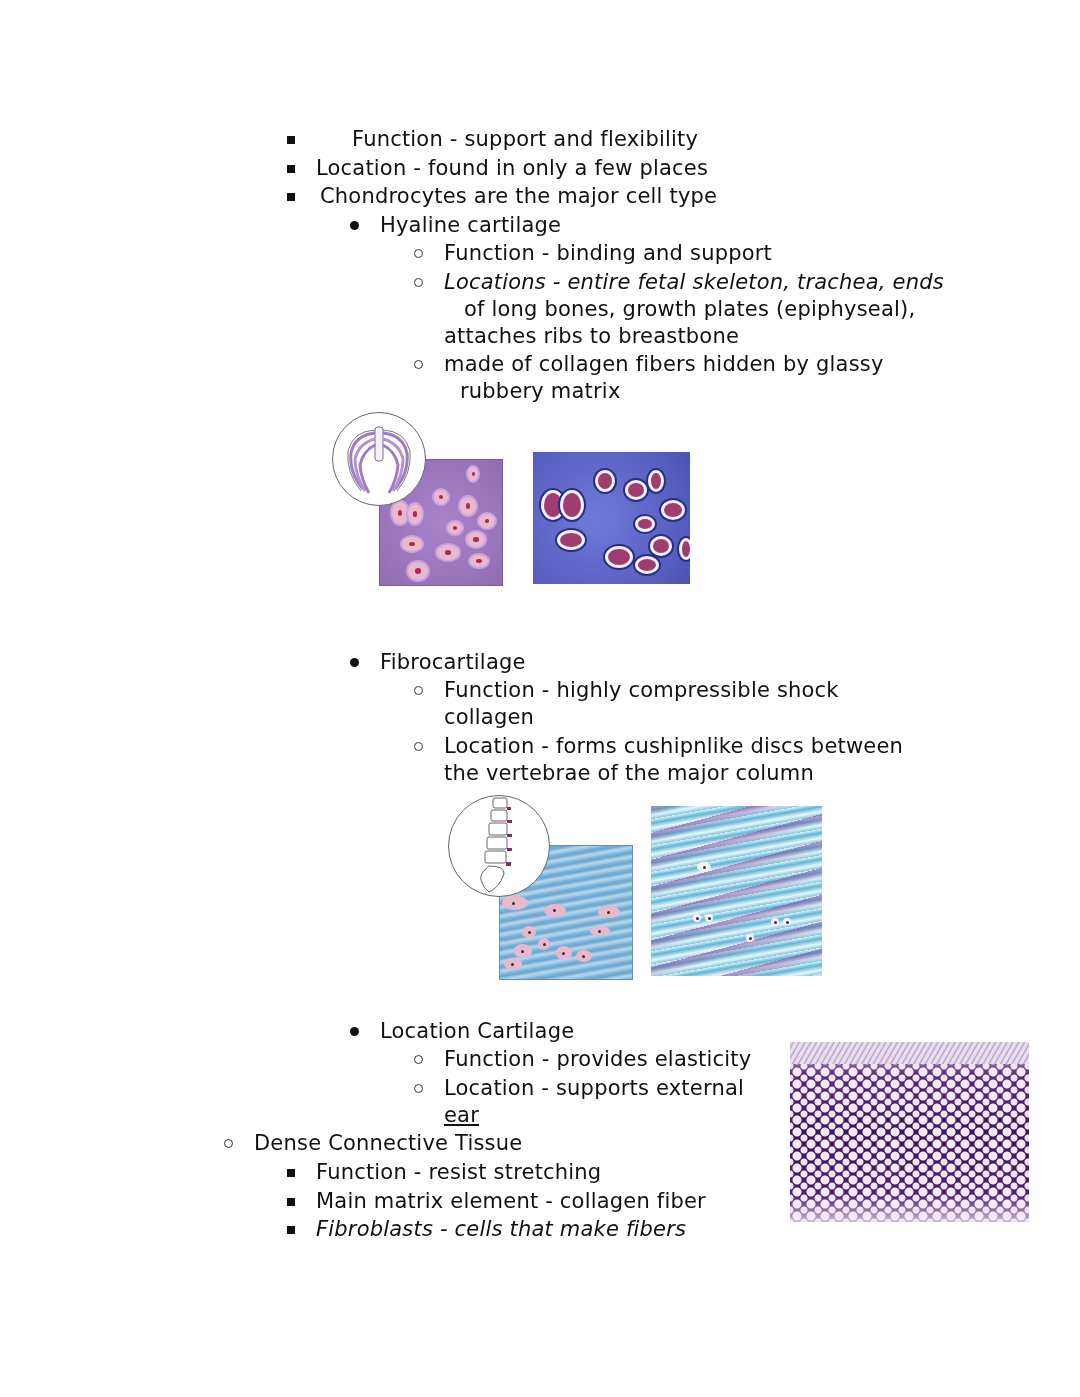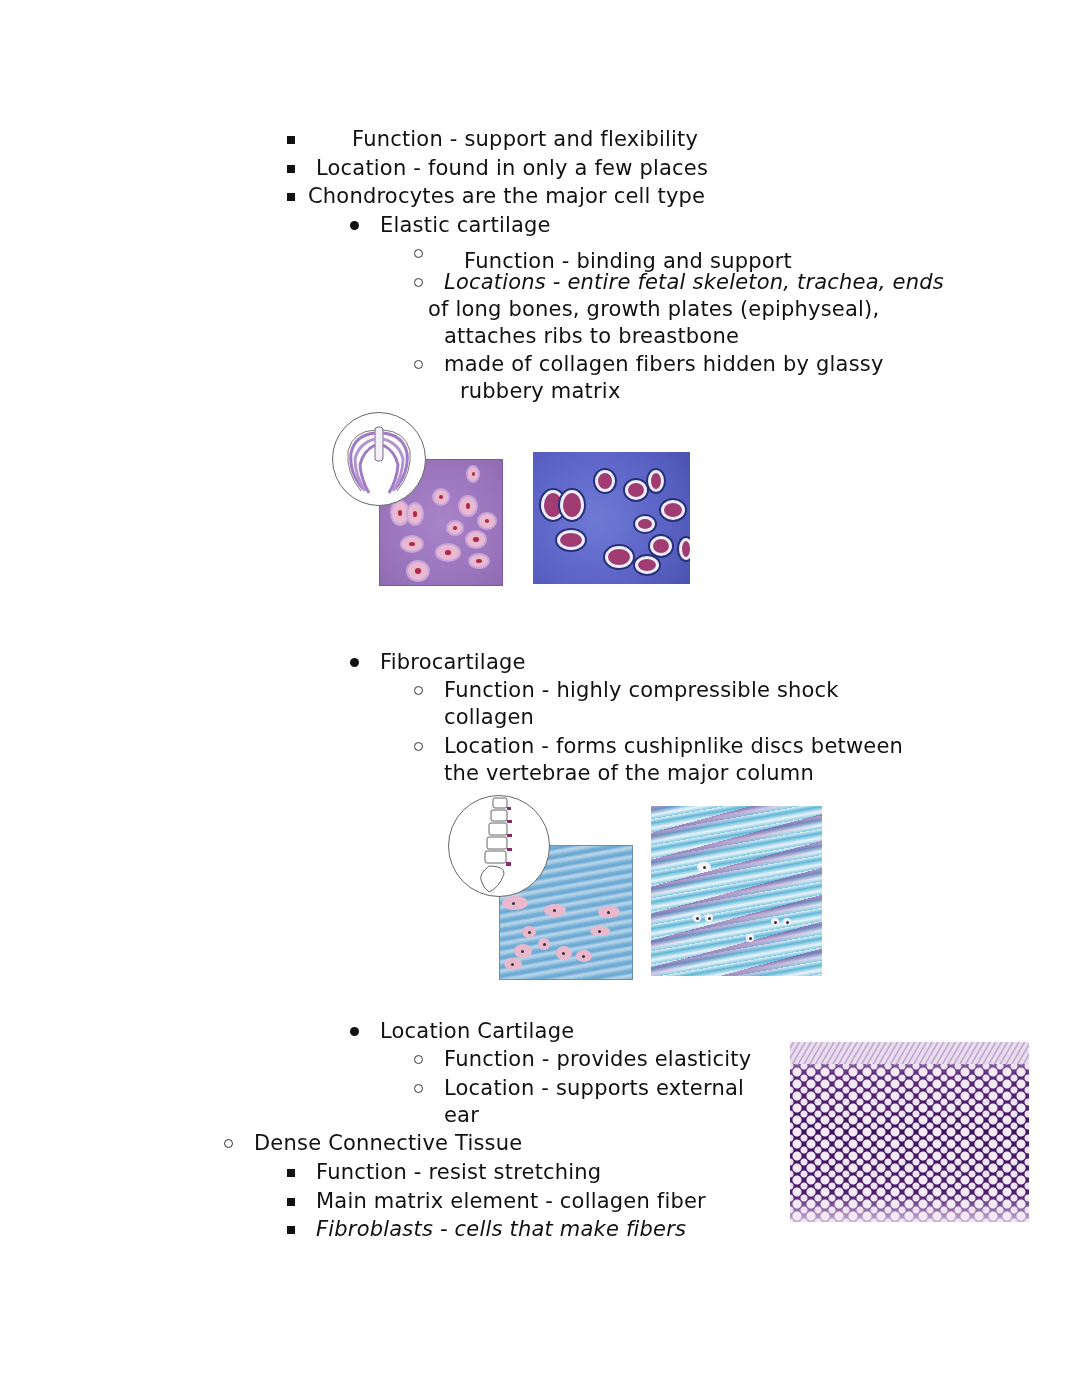--- a/index.html
+++ b/index.html
@@ -49,29 +49,29 @@
     background: repeating-linear-gradient(120deg, #e9dcef 0 2px, #b89bc8 3px, #f3ecf6 5px); }
 </style>
 </head>
 <body>
 
 <span class="bullet sq" style="left:287px;top:126px;"></span>
 <div class="line" style="left:316px;top:126px;margin-left:36px;">Function - support and flexibility</div>
 <span class="bullet sq" style="left:287px;top:155px;"></span>
 <div class="line" style="left:316px;top:155px;">Location - found in only a few places</div>
 <span class="bullet sq" style="left:287px;top:183px;"></span>
-<div class="line" style="left:308px;top:183px;">Chondrocytes are the major cell type</div>
+<div class="line" style="left:320px;top:183px;">Chondrocytes are the major cell type</div>
 
 <span class="bullet dot" style="left:350px;top:212px;"></span>
-<div class="line" style="left:380px;top:212px;">Elastic cartilage</div>
+<div class="line" style="left:380px;top:212px;">Hyaline cartilage</div>
 <span class="bullet circ" style="left:414px;top:240px;"></span>
-<div class="line" style="left:464px;top:240px;margin-top:8px;">Function - binding and support</div>
+<div class="line" style="left:444px;top:240px;">Function - binding and support</div>
 <span class="bullet circ" style="left:414px;top:269px;"></span>
 <div class="line" style="left:444px;top:269px;font-style:italic;">Locations - entire fetal skeleton, trachea, ends</div>
-<div class="line" style="left:428px;top:296px;">of long bones, growth plates (epiphyseal),</div>
+<div class="line" style="left:464px;top:296px;">of long bones, growth plates (epiphyseal),</div>
 <div class="line" style="left:444px;top:323px;">attaches ribs to breastbone</div>
 <span class="bullet circ" style="left:414px;top:351px;"></span>
 <div class="line" style="left:444px;top:351px;text-align:right;">made of collagen fibers hidden by glassy</div>
 <div class="line" style="left:460px;top:378px;">rubbery matrix</div>
 
 <div class="img hyaline-a">
   <span class="cell cell-a" style="left:10px;top:40px;width:16px;height:22px;"></span>
   <span class="cell cell-a" style="left:26px;top:42px;width:14px;height:20px;"></span>
   <span class="cell cell-a" style="left:52px;top:28px;width:14px;height:14px;"></span>
   <span class="cell cell-a" style="left:78px;top:35px;width:16px;height:18px;"></span>
@@ -164,21 +164,21 @@
   <span class="cell-f" style="left:95px;top:128px;width:8px;height:8px;background:#f3f3f8;"></span>
   <span class="cell-f" style="left:46px;top:56px;width:14px;height:10px;background:#f3f3f8;"></span>
 </div>
 
 <span class="bullet dot" style="left:350px;top:1018px;"></span>
 <div class="line" style="left:380px;top:1018px;">Location Cartilage</div>
 <span class="bullet circ" style="left:414px;top:1046px;"></span>
 <div class="line" style="left:444px;top:1046px;">Function - provides elasticity</div>
 <span class="bullet circ" style="left:414px;top:1075px;"></span>
 <div class="line" style="left:444px;top:1075px;">Location - supports external</div>
-<div class="line" style="left:444px;top:1102px;">ear</div>
+<div class="line" style="left:444px;top:1102px;text-decoration:underline;">ear</div>
 
 <div class="img elastic">
   <div class="elastic-top"></div>
 </div>
 
 <span class="bullet circ" style="left:224px;top:1130px;"></span>
 <div class="line" style="left:254px;top:1130px;">Dense Connective Tissue</div>
 <span class="bullet sq" style="left:287px;top:1159px;"></span>
 <div class="line" style="left:316px;top:1159px;">Function - resist stretching</div>
 <span class="bullet sq" style="left:287px;top:1188px;"></span>

